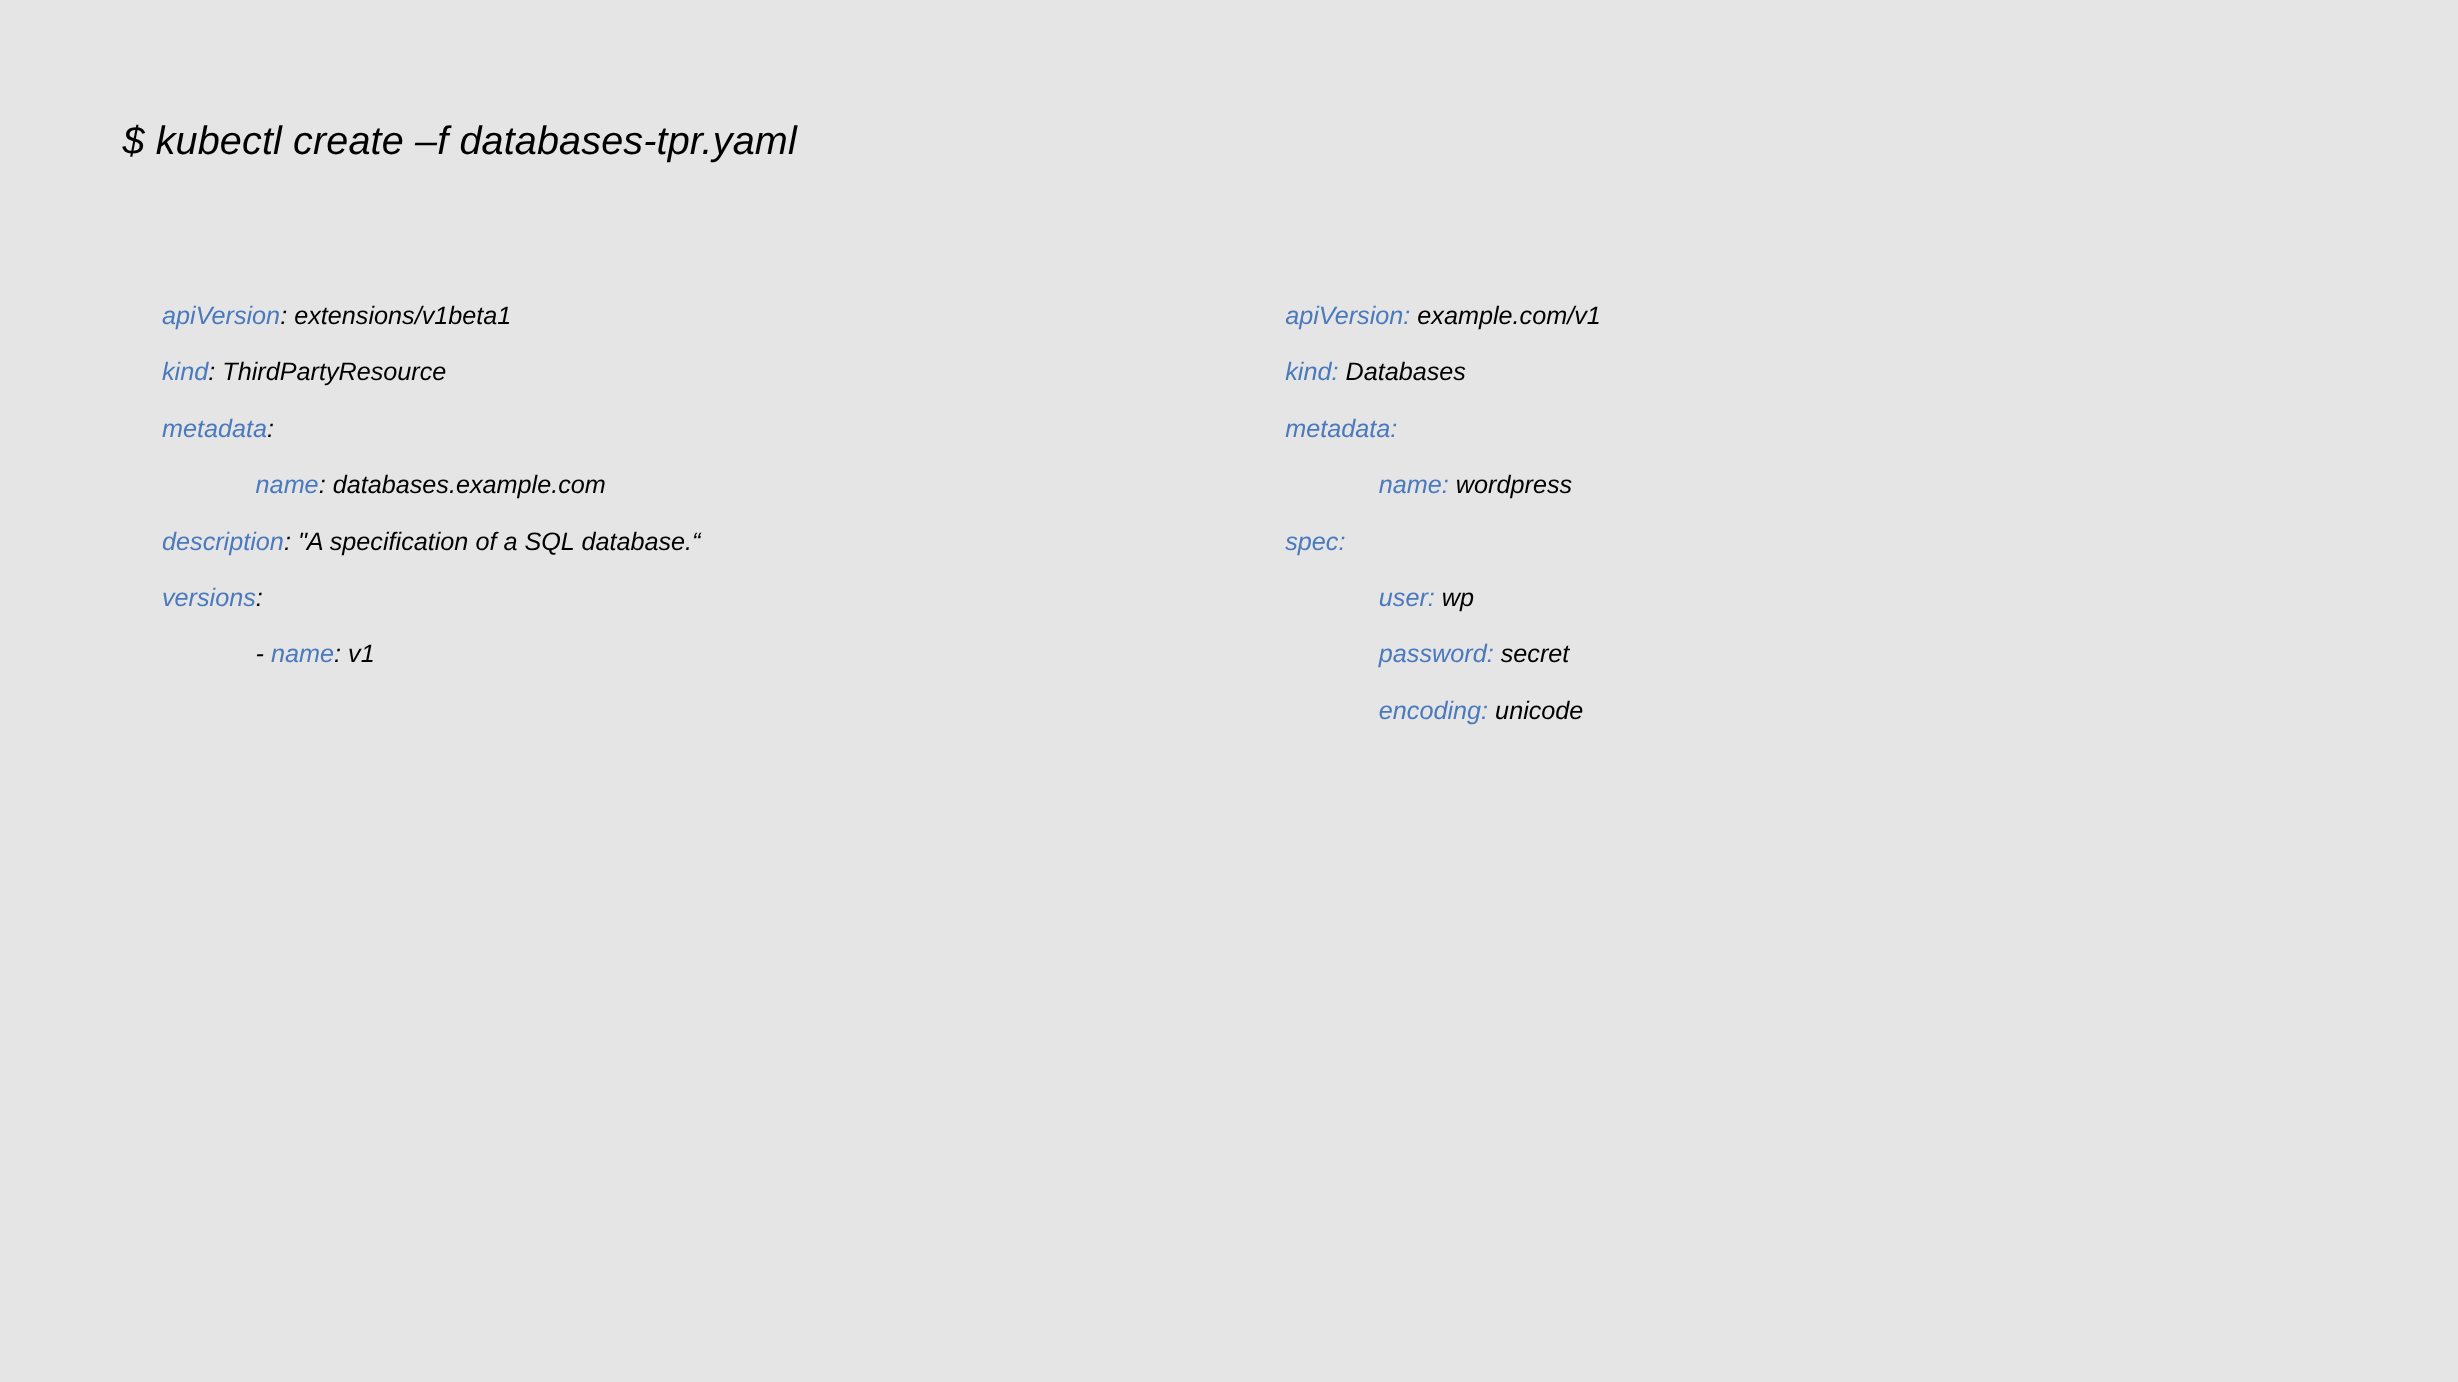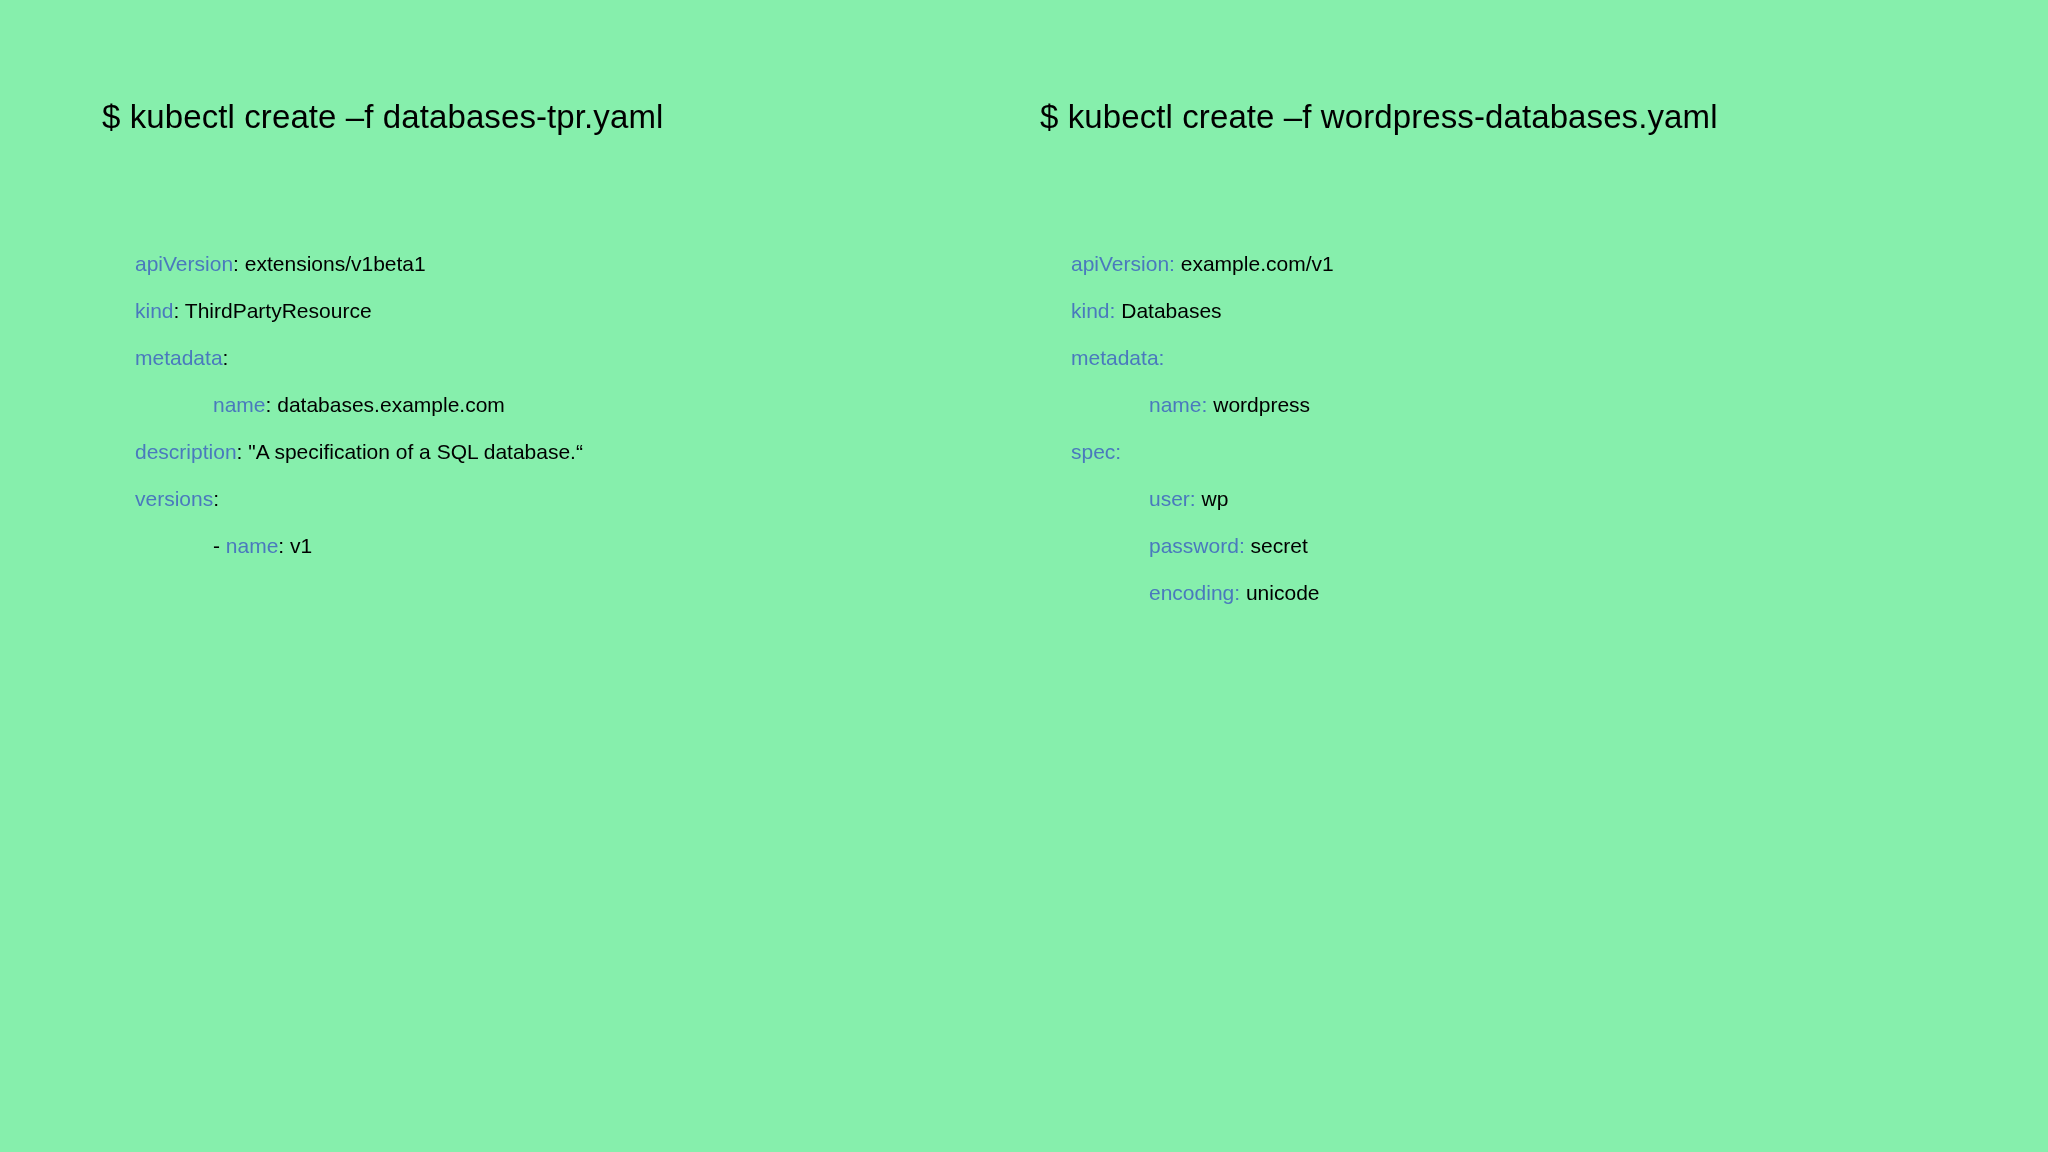--- a/index.html
+++ b/index.html
@@ -12,21 +12,22 @@
     width: 2048px;
     height: 1152px;
     position: relative;
     overflow: hidden;
     font-family: "Liberation Sans", "DejaVu Sans", sans-serif;
     -webkit-font-smoothing: antialiased;
   }
   .slide {
     position: absolute;
     inset: 0;
-    background: #86efac;
+    background: #e5e5e5;
+    font-style: italic;
   }
   .column {
     position: absolute;
     top: 0;
     height: 100%;
   }
   .col-left  { left: 0px;    width: 1024px; }
   .col-right { left: 1024px; width: 1024px; }
 
   .cmd-heading {
@@ -75,17 +76,16 @@
 <body>
 
 <div class="slide">
 
   <div class="column col-left">
     <div class="cmd-heading">$ kubectl create –f databases-tpr.yaml</div>
     <div class="yaml-block"><span class="yaml-line"><span class="k" style="color: rgb(74, 121, 189);">apiVersion</span><span class="sep" style="color: rgb(0, 0, 0);">:</span><span class="v" style="color: rgb(0, 0, 0);"> extensions/v1beta1</span></span><span class="yaml-line"><span class="k" style="color: rgb(74, 121, 189);">kind</span><span class="sep" style="color: rgb(0, 0, 0);">:</span><span class="v" style="color: rgb(0, 0, 0);"> ThirdPartyResource</span></span><span class="yaml-line"><span class="k" style="color: rgb(74, 121, 189);">metadata</span><span class="sep" style="color: rgb(0, 0, 0);">:</span></span><span class="yaml-line indent-1"><span class="k" style="color: rgb(74, 121, 189);">name</span><span class="sep" style="color: rgb(0, 0, 0);">:</span><span class="v" style="color: rgb(0, 0, 0);"> databases.example.com</span></span><span class="yaml-line"><span class="k" style="color: rgb(74, 121, 189);">description</span><span class="sep" style="color: rgb(0, 0, 0);">:</span><span class="v" style="color: rgb(0, 0, 0);"> "A specification of a SQL database.“</span></span><span class="yaml-line"><span class="k" style="color: rgb(74, 121, 189);">versions</span><span class="sep" style="color: rgb(0, 0, 0);">:</span></span><span class="yaml-line indent-1"><span class="dash">- </span><span class="k" style="color: rgb(74, 121, 189);">name</span><span class="sep" style="color: rgb(0, 0, 0);">:</span><span class="v" style="color: rgb(0, 0, 0);"> v1</span></span></div>
   </div>
 
   <div class="column col-right">
-    <div class="cmd-heading">$ kubectl create –f wordpress-databases.yaml</div>
     <div class="yaml-block"><span class="yaml-line"><span class="k" style="color: rgb(74, 121, 189);">apiVersion</span><span class="sep-blue" style="color: rgb(74, 121, 189);">:</span><span class="v" style="color: rgb(0, 0, 0);"> example.com/v1</span></span><span class="yaml-line"><span class="k" style="color: rgb(74, 121, 189);">kind</span><span class="sep-blue" style="color: rgb(74, 121, 189);">:</span><span class="v" style="color: rgb(0, 0, 0);"> Databases</span></span><span class="yaml-line"><span class="k" style="color: rgb(74, 121, 189);">metadata</span><span class="sep-blue" style="color: rgb(74, 121, 189);">:</span></span><span class="yaml-line indent-1"><span class="k" style="color: rgb(74, 121, 189);">name</span><span class="sep-blue" style="color: rgb(74, 121, 189);">:</span><span class="v" style="color: rgb(0, 0, 0);"> wordpress</span></span><span class="yaml-line"><span class="k" style="color: rgb(74, 121, 189);">spec</span><span class="sep-blue" style="color: rgb(74, 121, 189);">:</span></span><span class="yaml-line indent-1"><span class="k" style="color: rgb(74, 121, 189);">user</span><span class="sep-blue" style="color: rgb(74, 121, 189);">:</span><span class="v" style="color: rgb(0, 0, 0);"> wp</span></span><span class="yaml-line indent-1"><span class="k" style="color: rgb(74, 121, 189);">password</span><span class="sep-blue" style="color: rgb(74, 121, 189);">:</span><span class="v" style="color: rgb(0, 0, 0);"> secret</span></span><span class="yaml-line indent-1"><span class="k" style="color: rgb(74, 121, 189);">encoding</span><span class="sep-blue" style="color: rgb(74, 121, 189);">:</span><span class="v" style="color: rgb(0, 0, 0);"> unicode</span></span></div>
   </div>
 
 </div>
 
 </body></html>

